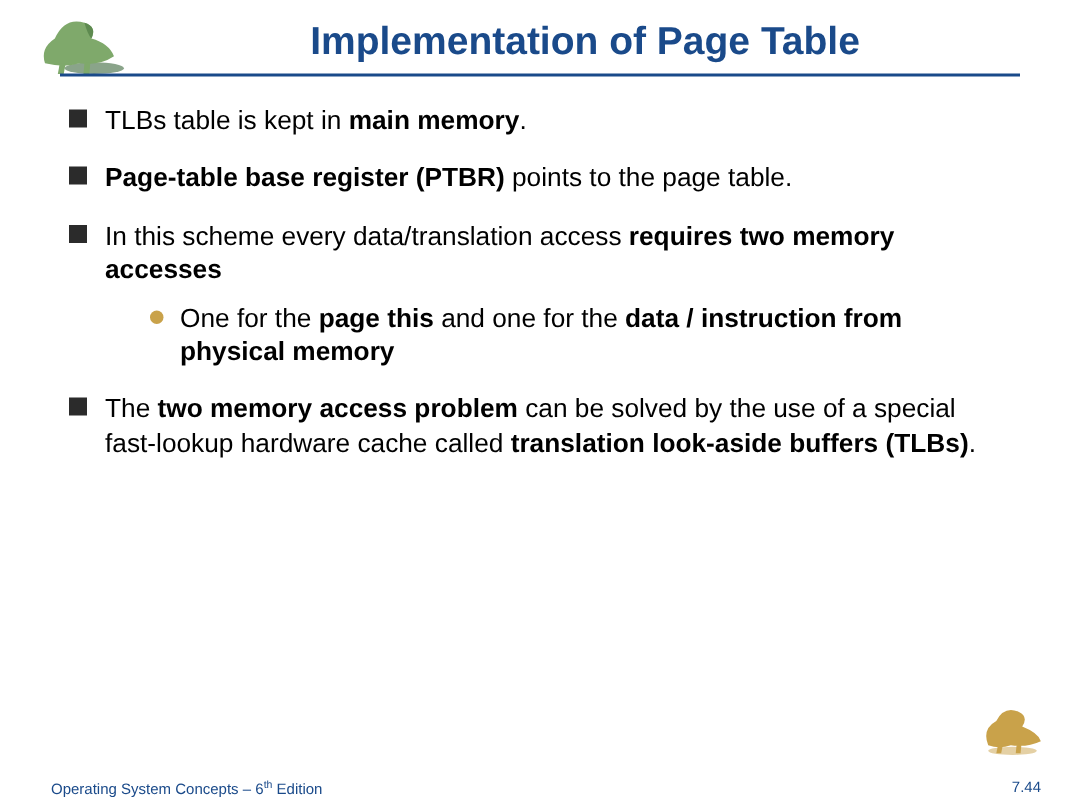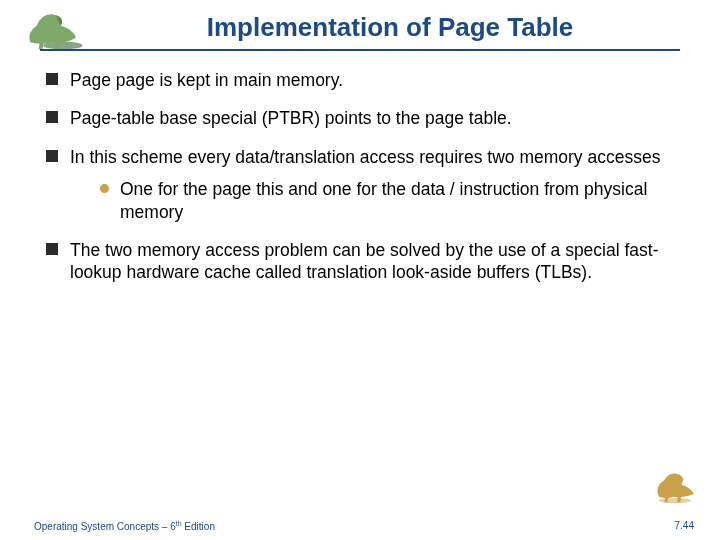--- a/index.html
+++ b/index.html
@@ -101,21 +101,21 @@
     width: 100%;
     font-size: 10px;
     color: #1a4a8a;
     display: flex;
     justify-content: space-between;
     padding: 0 26px 0 34px;
     box-sizing: border-box;
   }
   .footer .left sup { font-size: 7px; }
   .footer .right { text-align: right; }
-  b { font-weight: normal; }
+  b { font-weight: bold; }
 </style>
 </head>
 <body>
 
 <div class="slide">
 
   <svg class="dino-top" viewBox="0 0 100 70">
     <ellipse cx="65" cy="60" rx="30" ry="6" fill="#2a5a2a" opacity="0.55"></ellipse>
     <path d="M15 55 Q10 40 25 30 Q35 8 55 14 Q68 18 62 30 Q80 35 85 48 Q70 58 50 55 Q35 60 15 55 Z" fill="#7fa96b"></path>
     <path d="M55 14 Q68 18 62 30 Q58 25 55 14 Z" fill="#5e8a50"></path>
@@ -125,25 +125,25 @@
 
   <div class="header">
     <h1 class="title">Implementation of Page Table</h1>
     <hr class="rule">
   </div>
 
   <div class="content">
     <ul class="top">
 
       <li>
-        <span>Page page is kept in </span><b>main memory</b><span>.</span>
+        <span>TLBs table is kept in </span><b>main memory</b><span>.</span>
       </li>
 
       <li>
-        <b>Page-table base special (PTBR)</b><span> points to the page table.</span>
+        <b>Page-table base register (PTBR)</b><span> points to the page table.</span>
       </li>
 
 
       <li>
         <span>In this scheme every data/translation access </span><b>requires two memory accesses</b>
         <ul class="sub">
           <li>
             <span>One for the </span><b>page this</b><span> and one for the </span><b>data / instruction from physical memory</b>
           </li>
         </ul>

